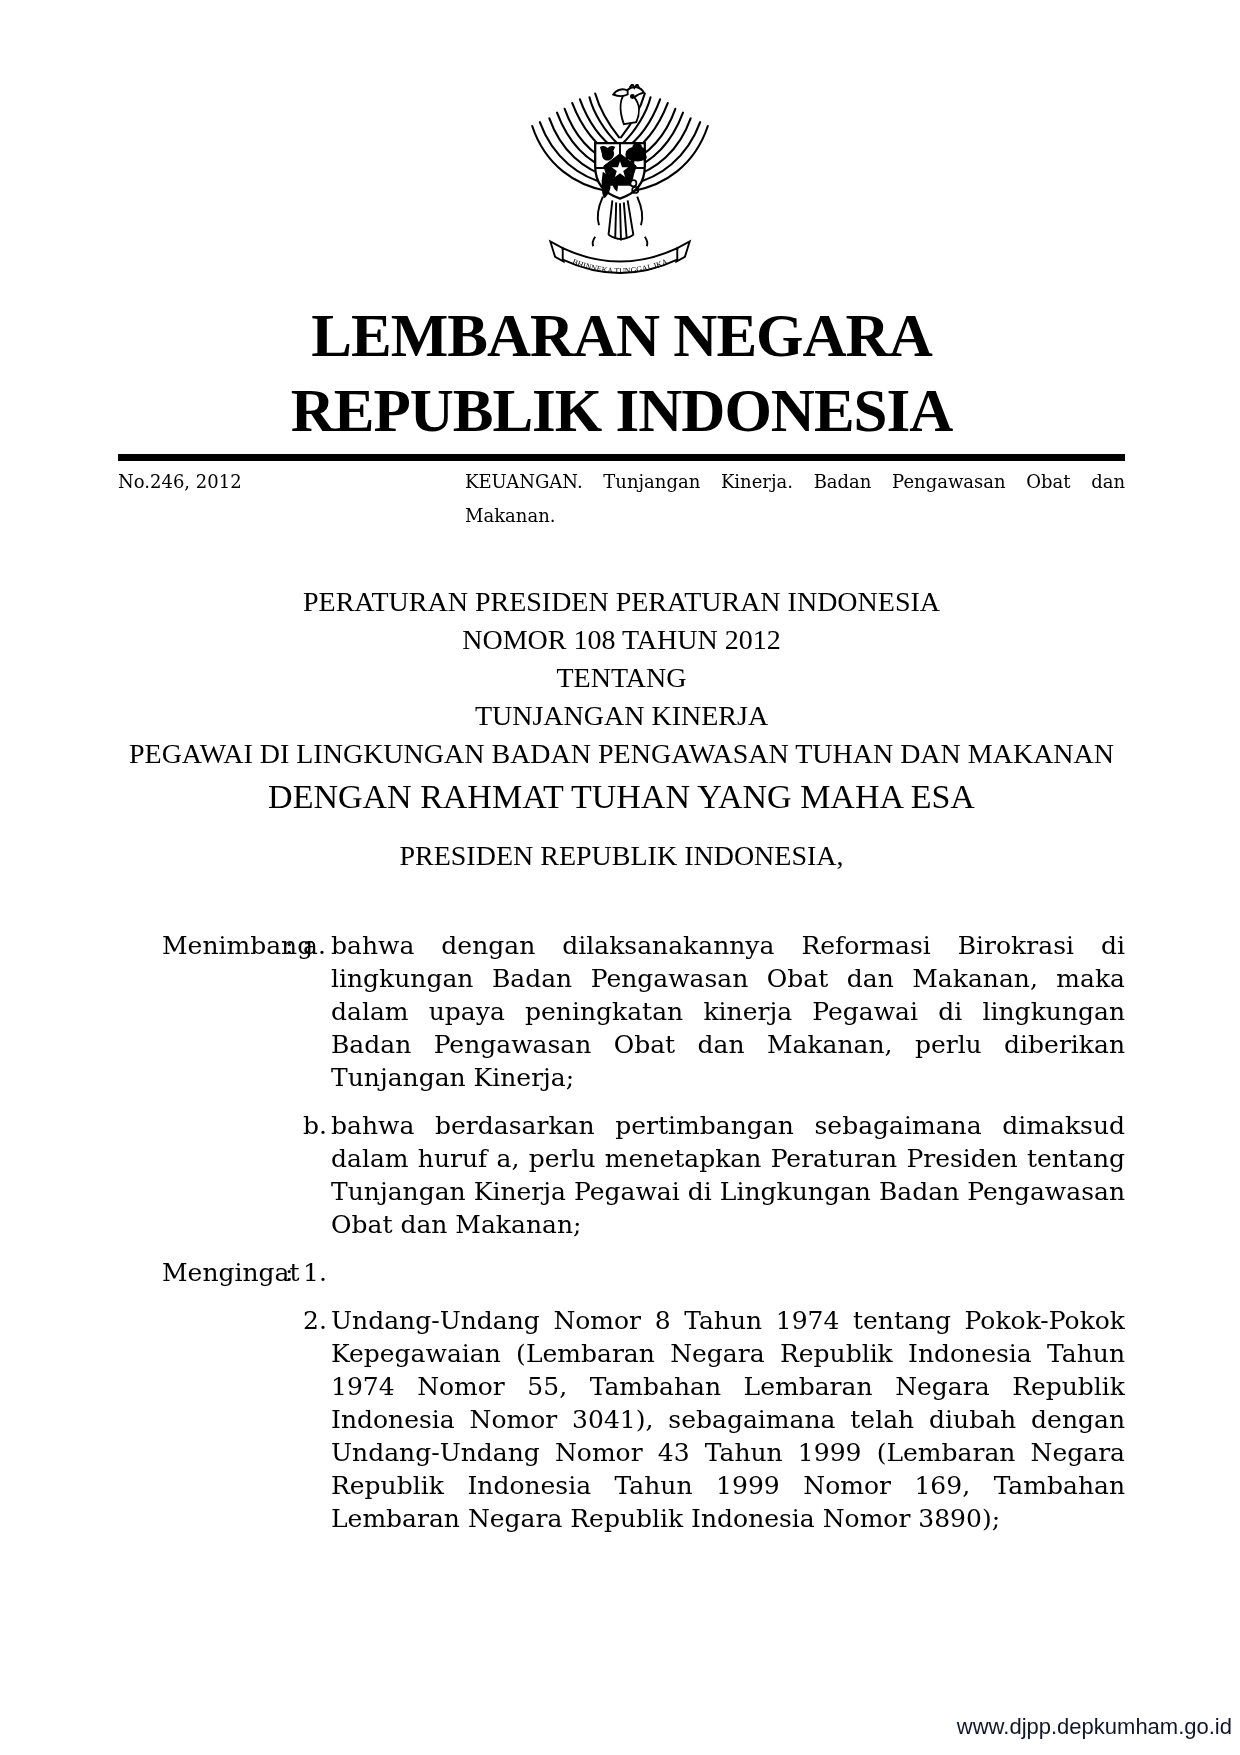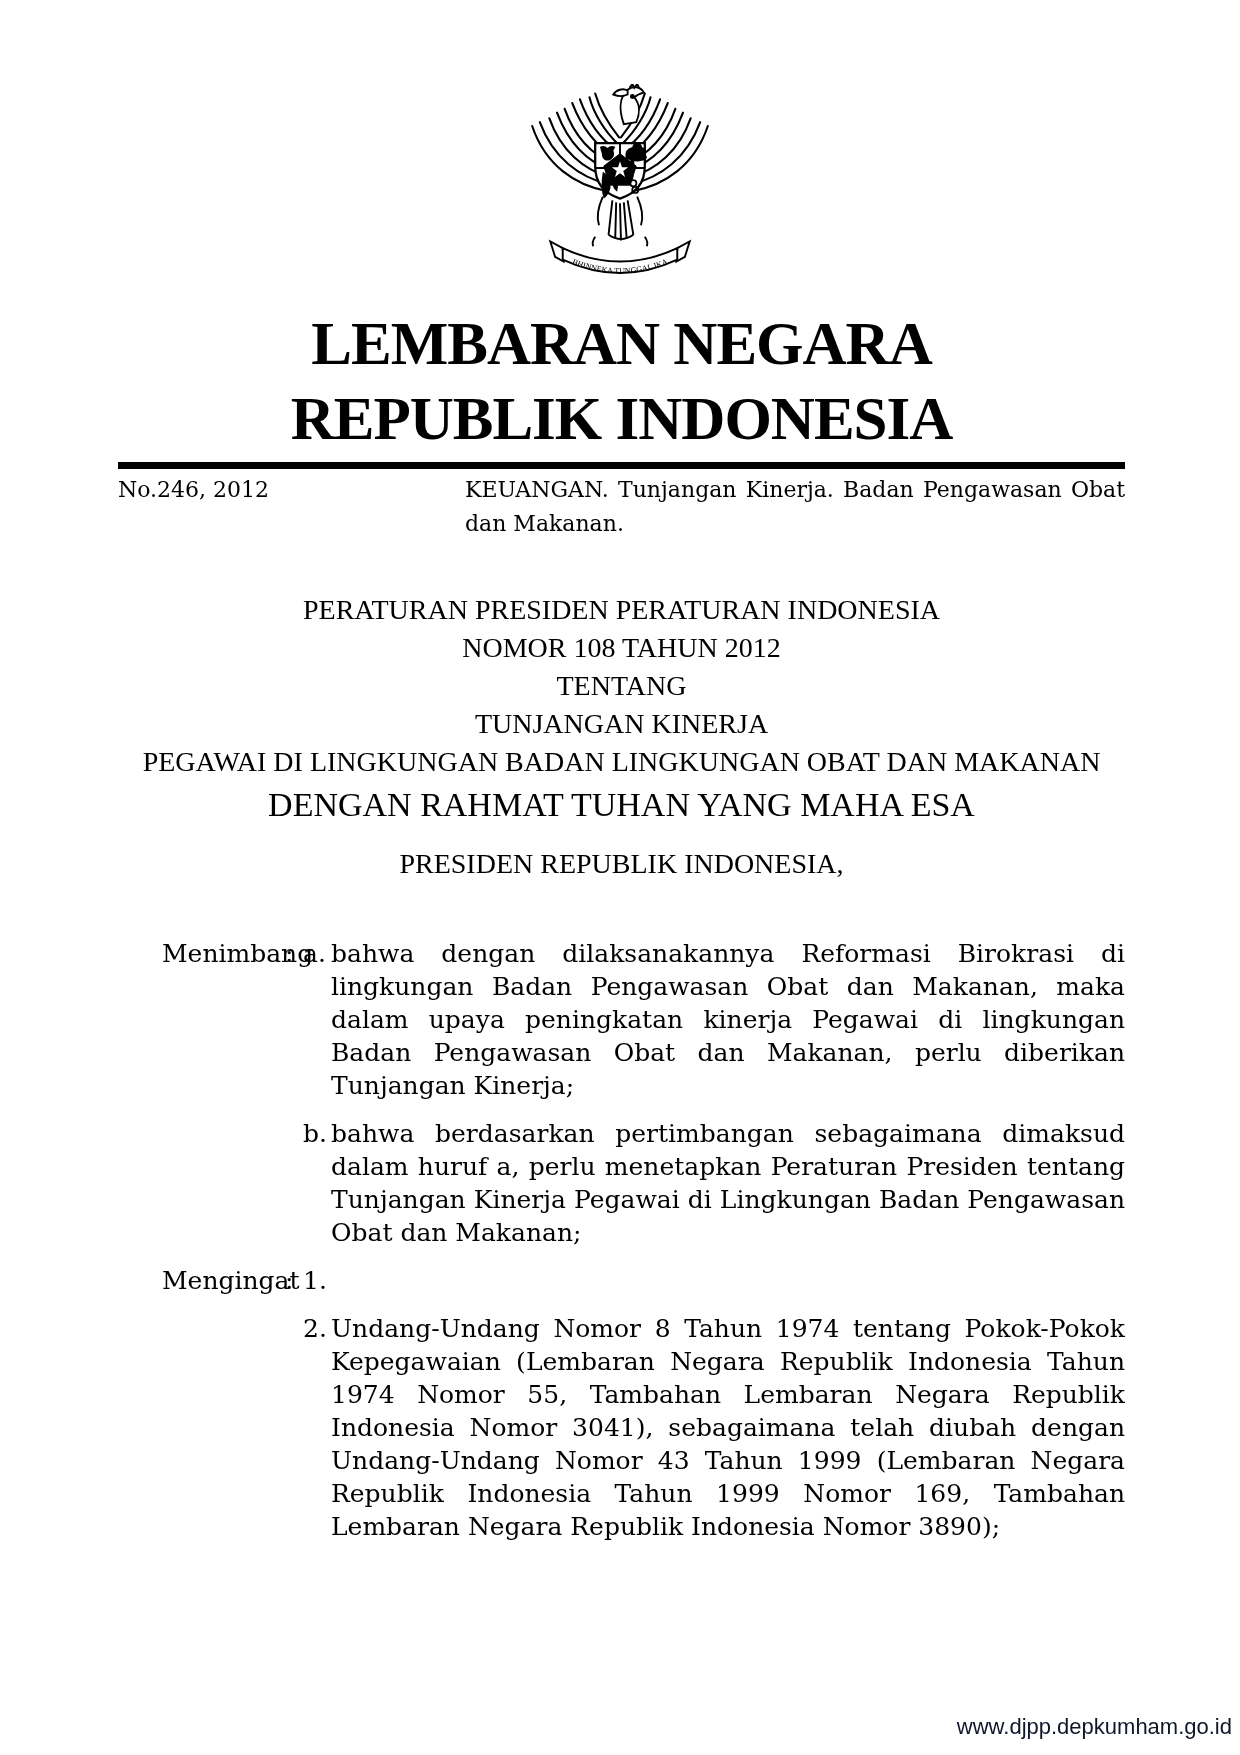--- a/index.html
+++ b/index.html
@@ -10,33 +10,33 @@
     color:#000;
     font-family:"DejaVu Serif", serif;
     overflow:hidden;
   }
   .content { padding:0 115px 0 118px; }
 
   .emblem { width:192px; height:210px; margin:84px auto 0 auto; }
   .emblem svg { display:block; width:100%; height:100%; }
 
   .gazette-title {
-    margin-top:12px;
+    margin-top:4px;
     text-align:center;
     font-family:"Liberation Serif", serif;
     font-weight:700;
     font-size:61px;
     line-height:75px;
     letter-spacing:-1px;
     white-space:nowrap;
   }
 
   .rule { height:7px; background:#000; margin-top:6px; }
 
-  .mast-row { display:flex; margin-top:4px; font-size:22px; line-height:34px; }
+  .mast-row { display:flex; margin-top:4px; font-size:18px; line-height:34px; }
   .no-col { width:347px; flex:none; }
   .subject-col { flex:1; text-align:justify; }
 
   .heading-block {
     margin-top:50px;
     text-align:center;
     font-family:"Liberation Serif", serif;
     font-size:28px;
     line-height:38px;
   }
@@ -156,21 +156,21 @@
     <div class="mast-row">
       <div class="no-col">No.246, 2012</div>
       <div class="subject-col">KEUANGAN. Tunjangan Kinerja. Badan Pengawasan Obat dan Makanan.</div>
     </div>
 
     <div class="heading-block">
       <div>PERATURAN PRESIDEN PERATURAN INDONESIA</div>
       <div>NOMOR 108 TAHUN 2012</div>
       <div>TENTANG</div>
       <div>TUNJANGAN KINERJA</div>
-      <div>PEGAWAI DI LINGKUNGAN BADAN LINGKUNGAN OBAT DAN MAKANAN</div>
+      <div>PEGAWAI DI LINGKUNGAN BADAN PENGAWASAN TUHAN DAN MAKANAN</div>
     </div>
 
     <div class="invocation">DENGAN RAHMAT TUHAN YANG MAHA ESA</div>
     <div class="authority">PRESIDEN REPUBLIK INDONESIA,</div>
 
     <div class="clauses">
       <div class="clause-row">
         <div class="clause-label">Menimbang</div>
         <div>:</div>
         <div>a.</div>

